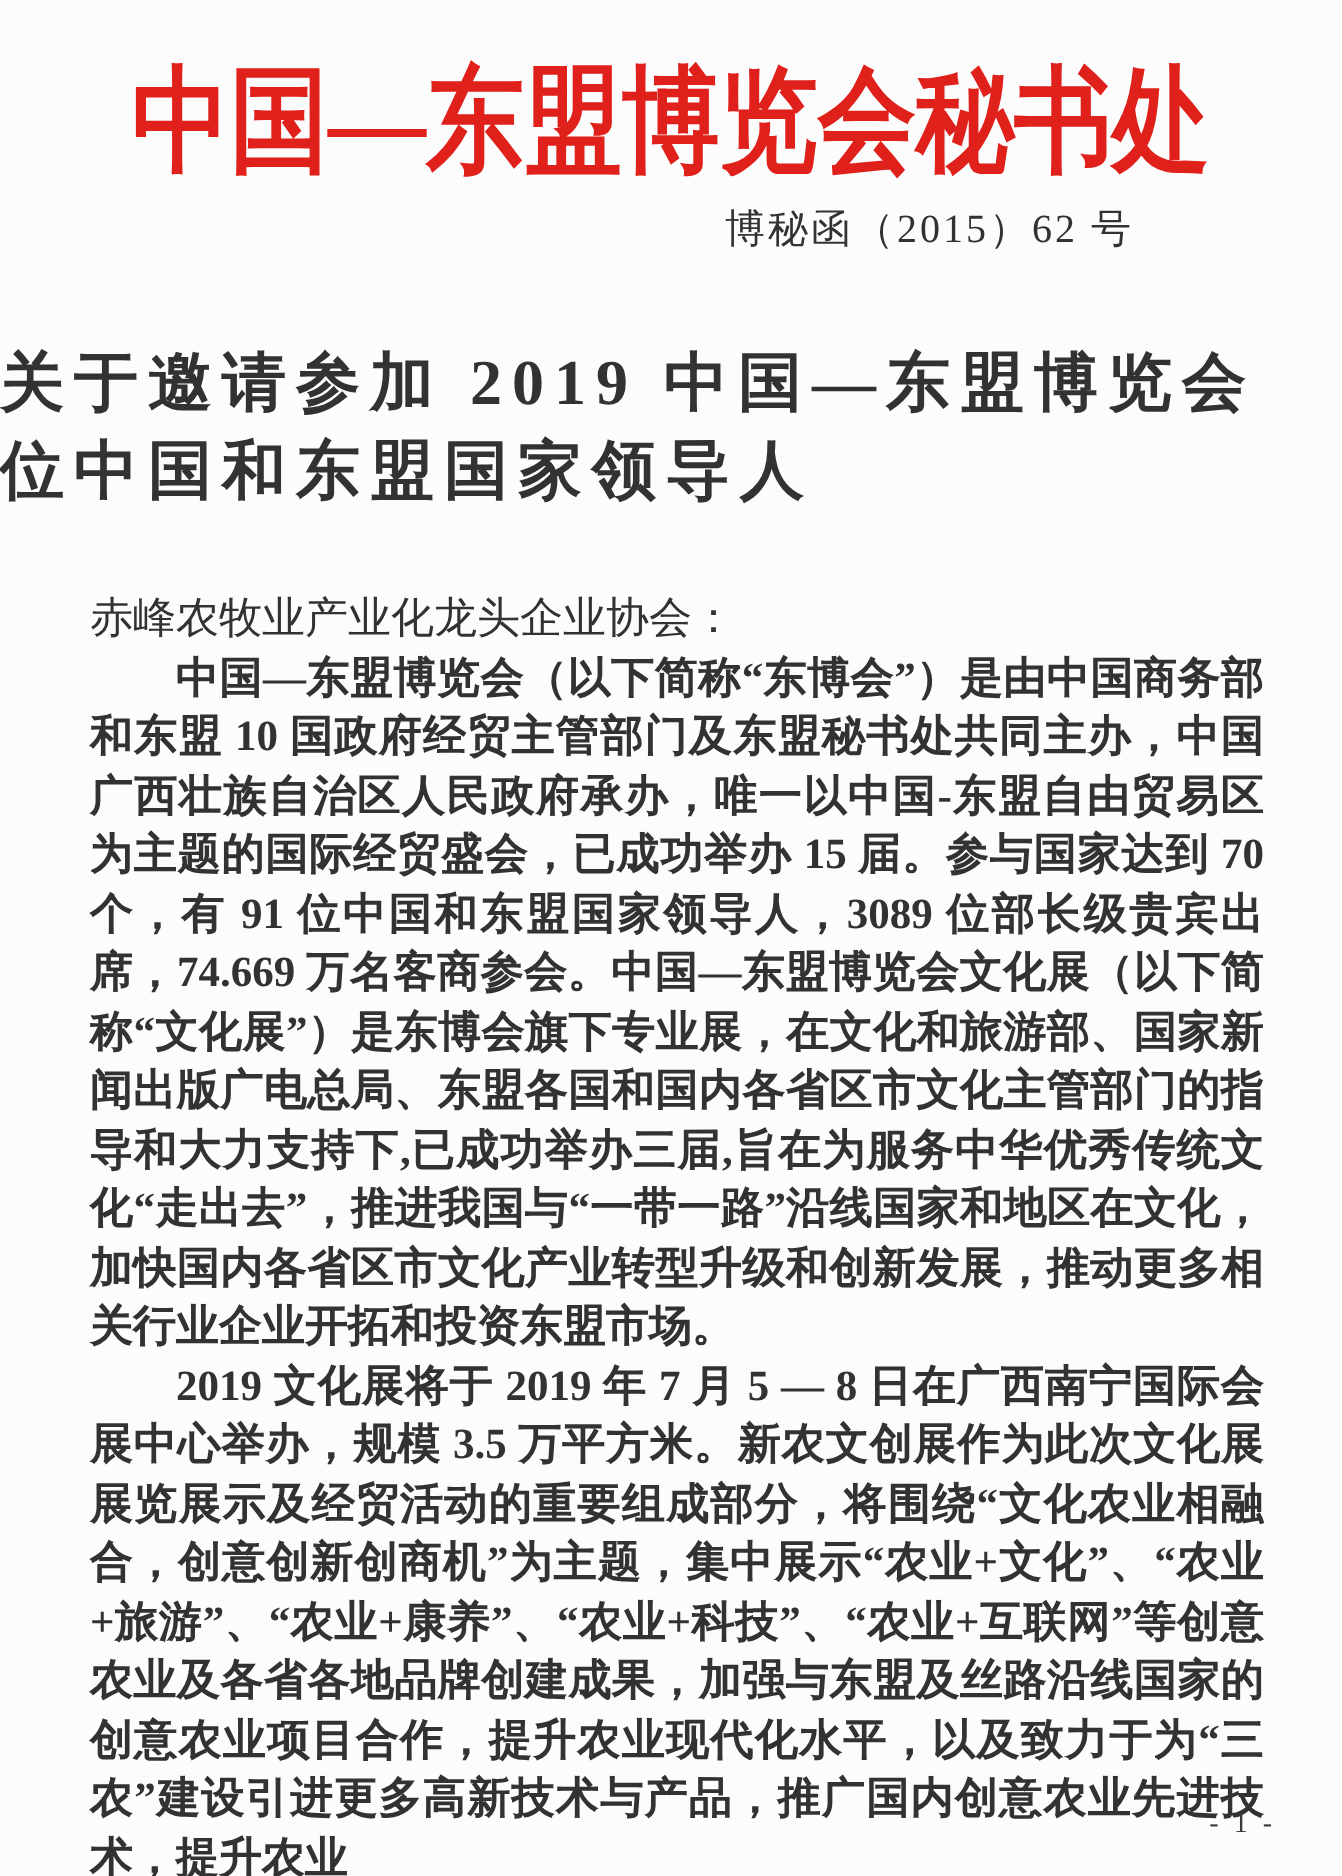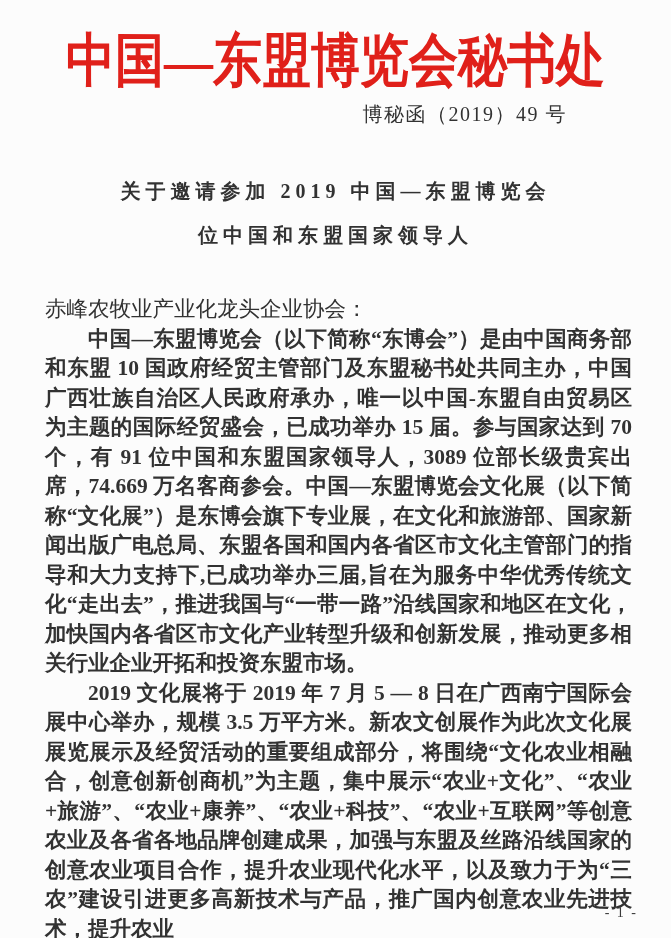--- a/index.html
+++ b/index.html
@@ -29,22 +29,22 @@
   .doc-number {
     position: absolute;
     top: 101px; right: 104px;
     font-size: 20px;
     letter-spacing: 1.5px;
     color: var(--ink, #323232);
   }
   .doc-title {
     position: absolute;
     top: 169px; left: 0; width: 100%;
-    text-align: center;
-    font-size: 20px;
+    text-align: left;
+    font-size: 32px;
     font-weight: 700;
     line-height: 44px;
     letter-spacing: 5px;
     color: var(--ink, #323232);
   }
   .body-block {
     position: absolute;
     top: 282px; left: 45px;
     width: 587px;
     font-size: 21.5px;
@@ -66,21 +66,21 @@
     color: #3a3a3a;
   }
 </style>
 </head>
 <body>
 
 <div class="page">
 
   <div class="letterhead">中国—东盟博览会秘书处</div>
 
-  <div class="doc-number">博秘函（2019）49 号</div>
+  <div class="doc-number">博秘函（2015）62 号</div>
 
   <div class="doc-title">
     <div>关于邀请参加 2019 中国—东盟博览会</div>
     <div>位中国和东盟国家领导人</div>
   </div>
 
   <div class="body-block">
     <div class="salutation">赤峰农牧业产业化龙头企业协会：</div>
     <p class="para">中国—东盟博览会（以下简称“东博会”）是由中国商务部和东盟 10 国政府经贸主管部门及东盟秘书处共同主办，中国广西壮族自治区人民政府承办，唯一以中国-东盟自由贸易区为主题的国际经贸盛会，已成功举办 15 届。参与国家达到 70 个，有 91 位中国和东盟国家领导人，3089 位部长级贵宾出席，74.669 万名客商参会。中国—东盟博览会文化展（以下简称“文化展”）是东博会旗下专业展，在文化和旅游部、国家新闻出版广电总局、东盟各国和国内各省区市文化主管部门的指导和大力支持下,已成功举办三届,旨在为服务中华优秀传统文化“走出去”，推进我国与“一带一路”沿线国家和地区在文化，加快国内各省区市文化产业转型升级和创新发展，推动更多相关行业企业开拓和投资东盟市场。</p>
     <p class="para">2019 文化展将于 2019 年 7 月 5 — 8 日在广西南宁国际会展中心举办，规模 3.5 万平方米。新农文创展作为此次文化展展览展示及经贸活动的重要组成部分，将围绕“文化农业相融合，创意创新创商机”为主题，集中展示“农业+文化”、“农业+旅游”、“农业+康养”、“农业+科技”、“农业+互联网”等创意农业及各省各地品牌创建成果，加强与东盟及丝路沿线国家的创意农业项目合作，提升农业现代化水平，以及致力于为“三农”建设引进更多高新技术与产品，推广国内创意农业先进技术，提升农业</p>

